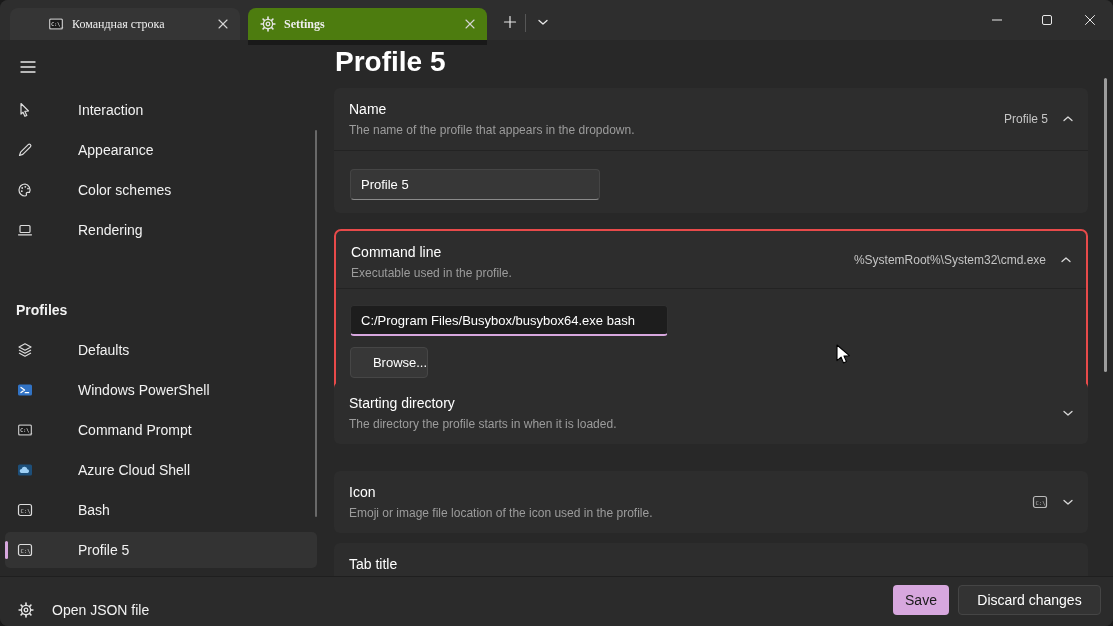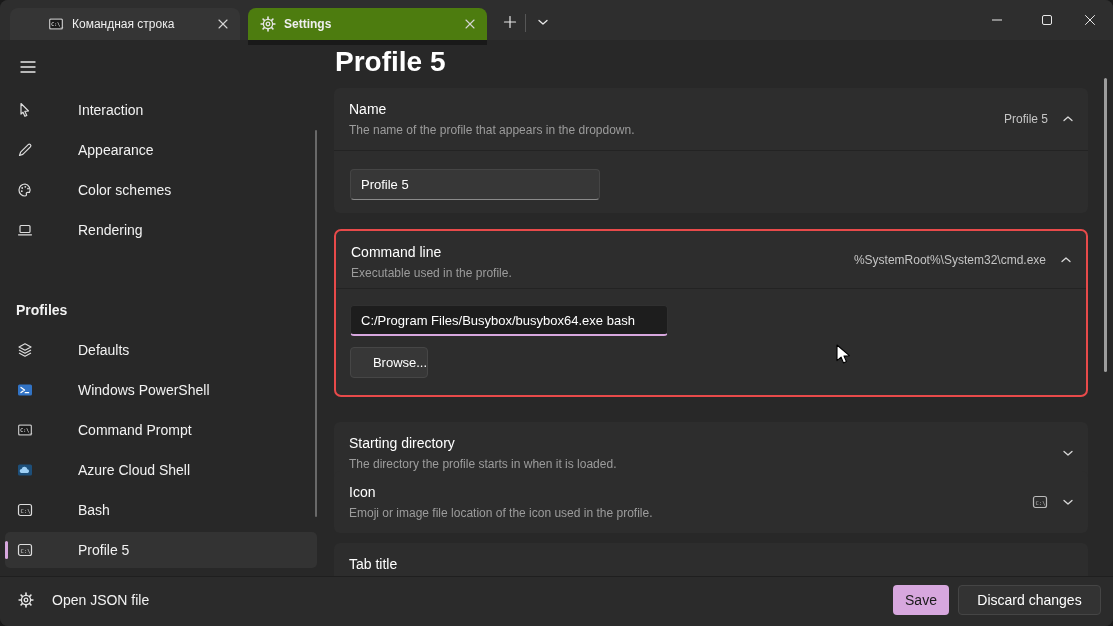--- a/index.html
+++ b/index.html
@@ -8,21 +8,21 @@
   .window { position:relative; width:1113px; height:626px; background:#282828;
             border-radius:8px; overflow:hidden; color:#fff; }
 
   
   .titlebar { position:absolute; left:0; top:0; width:1113px; height:40px; background:#2e2e2e; }
   .tab { position:absolute; top:8px; height:32px; border-radius:8px 8px 0 0; display:flex; align-items:center; cursor:default; }
   .tab-inactive { left:10px; width:230px; background:#353535; }
   .tab-active { left:248px; width:239px; background:#4d7c0f; }
   .tab .tab-icon { margin-left:12px; display:flex; }
   .tab-inactive .tab-icon { margin-left:38px; }
-  .tab-label { margin-left:8px; font-size:12px; color:#efefef; white-space:nowrap; overflow:hidden; flex:1; }
+  .tab-label { margin-left:8px; font-size:12px; color:#efefef; white-space:nowrap; overflow:hidden; flex:1;font-family:Liberation Serif, serif; }
   .tab-active .tab-label { font-weight:bold; }
   .tab-close { width:22px; height:22px; margin-right:6px; display:flex; align-items:center; justify-content:center; border-radius:4px; }
   .active-tab-underlay { position:absolute; left:248px; top:40px; width:239px; height:5px; background:#191919; }
   .tabbar-btn { position:absolute; top:9px; width:30px; height:26px; display:flex; align-items:center; justify-content:center; border-radius:4px; }
   .newtab-btn { left:495px; }
   .tab-dropdown-btn { left:528px; }
   .tabbar-sep { position:absolute; left:525px; top:14px; width:1px; height:18px; background:#565656; }
   .win-btn { position:absolute; top:0; width:44px; height:40px; display:flex; align-items:center; justify-content:center; }
   .win-min { left:975px; } .win-max { left:1025px; } .win-close { left:1068px; }
 
@@ -51,21 +51,21 @@
                padding:0 10px; border-radius:4px; outline:none; }
   .input-rest { background:#373737; border:1px solid #454545; border-bottom:1px solid #8a8a8a; }
   .input-focus { background:#1d1d1d; border:1px solid #303030; border-bottom:2px solid #d7a7de; }
   .btn { display:flex; align-items:center; justify-content:center; font-size:13px; color:#fff;
          background:#373737; border:1px solid #464646; border-radius:4px;padding-left:22px; }
   .card-cmdline { border:2px solid #e84a4a; border-radius:7px; }
   .main-scrollbar { position:absolute; left:774px; top:38px; width:3px; height:294px; background:#9d9d9d; border-radius:2px; }
 
   
   .footer { position:absolute; left:0; top:576px; width:1113px; height:50px; background:#2b2b2b; border-top:1px solid #1f1f1f; }
-  .open-json { position:absolute; left:10px; top:7px; height:32px; display:flex; align-items:center; border-radius:4px; padding:0 8px; }
+  .open-json { position:absolute; left:10px; top:17px; height:32px; display:flex; align-items:center; border-radius:4px; padding:0 8px; }
   .open-json .oj-label { margin-left:18px; font-size:14px; color:#f2f2f2; }
   .save-btn { position:absolute; left:893px; top:8px; width:56px; height:30px; background:#d7a7de; color:#1a1a1a;
               font-size:14px; border:none; border-radius:4px; font-family:"Liberation Sans",sans-serif; }
   .discard-btn { position:absolute; left:958px; top:8px; width:143px; height:30px; background:#333333; color:#fff;
                  font-size:14px; border:1px solid #454545; border-radius:4px; font-family:"Liberation Sans",sans-serif; }
 
   .cursor { position:absolute; left:836px; top:344px; pointer-events:none; }
   svg { display:block; }
 </style>
 </head>
@@ -304,21 +304,21 @@
                 <path d="M2 5.5 L6 2 L10 5.5"></path>
               </svg>
           </span>
         </div>
       </div>
       <div class="divider"></div>
       <input class="txt-input input-focus" style="left: 14px; top: 74px; width: 318px;" value="C:/Program Files/Busybox/busybox64.exe bash">
       <div class="btn" style="position:absolute; left:14px; top:116px; width:78px; height:31px;">Browse...</div>
     </div>
 
-    <div class="card" style="top:382px; height:62px;">
+    <div class="card" style="top:342px; height:62px;">
       <div class="card-header">
         <div class="card-label">Starting directory</div>
         <div class="card-desc">The directory the profile starts in when it is loaded.</div>
         <div class="header-right">
           <span>
             <svg width="12" height="8" viewBox="0 0 12 8" fill="none" stroke="#d8d8d8" stroke-width="1.3" stroke-linecap="round" stroke-linejoin="round">
                 <path d="M2 2.5 L6 6 L10 2.5"></path>
               </svg>
           </span>
         </div>

